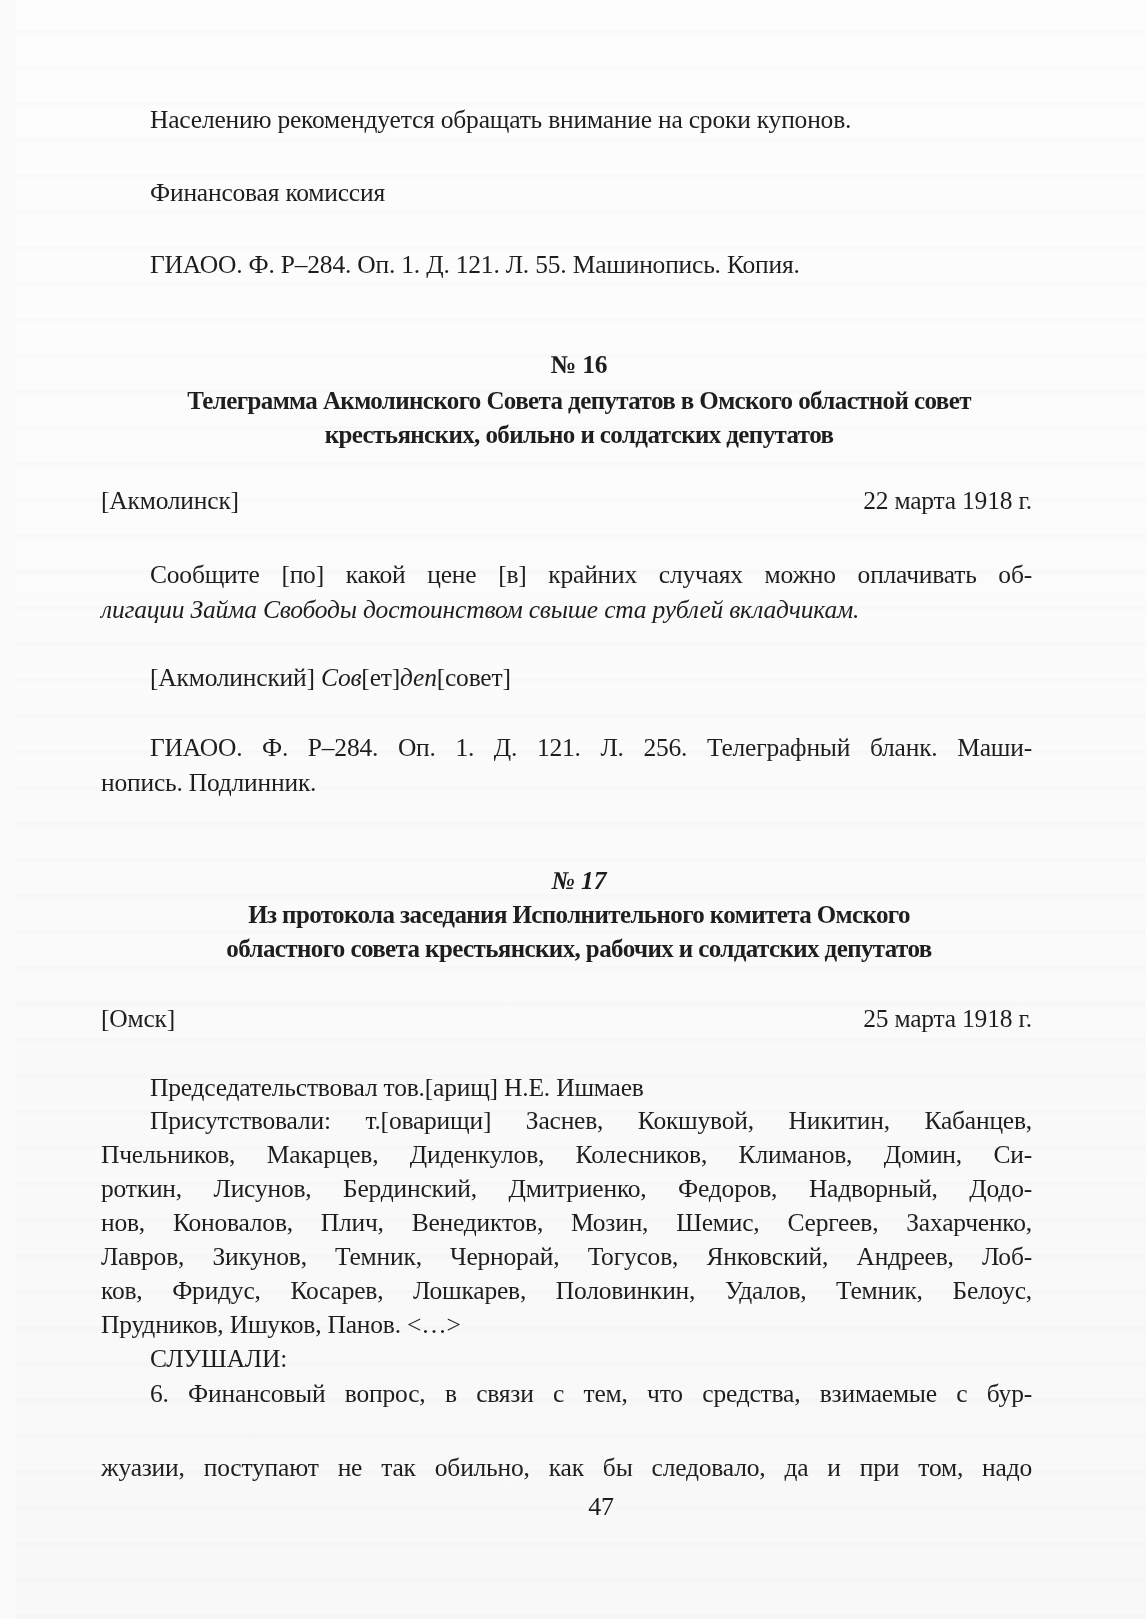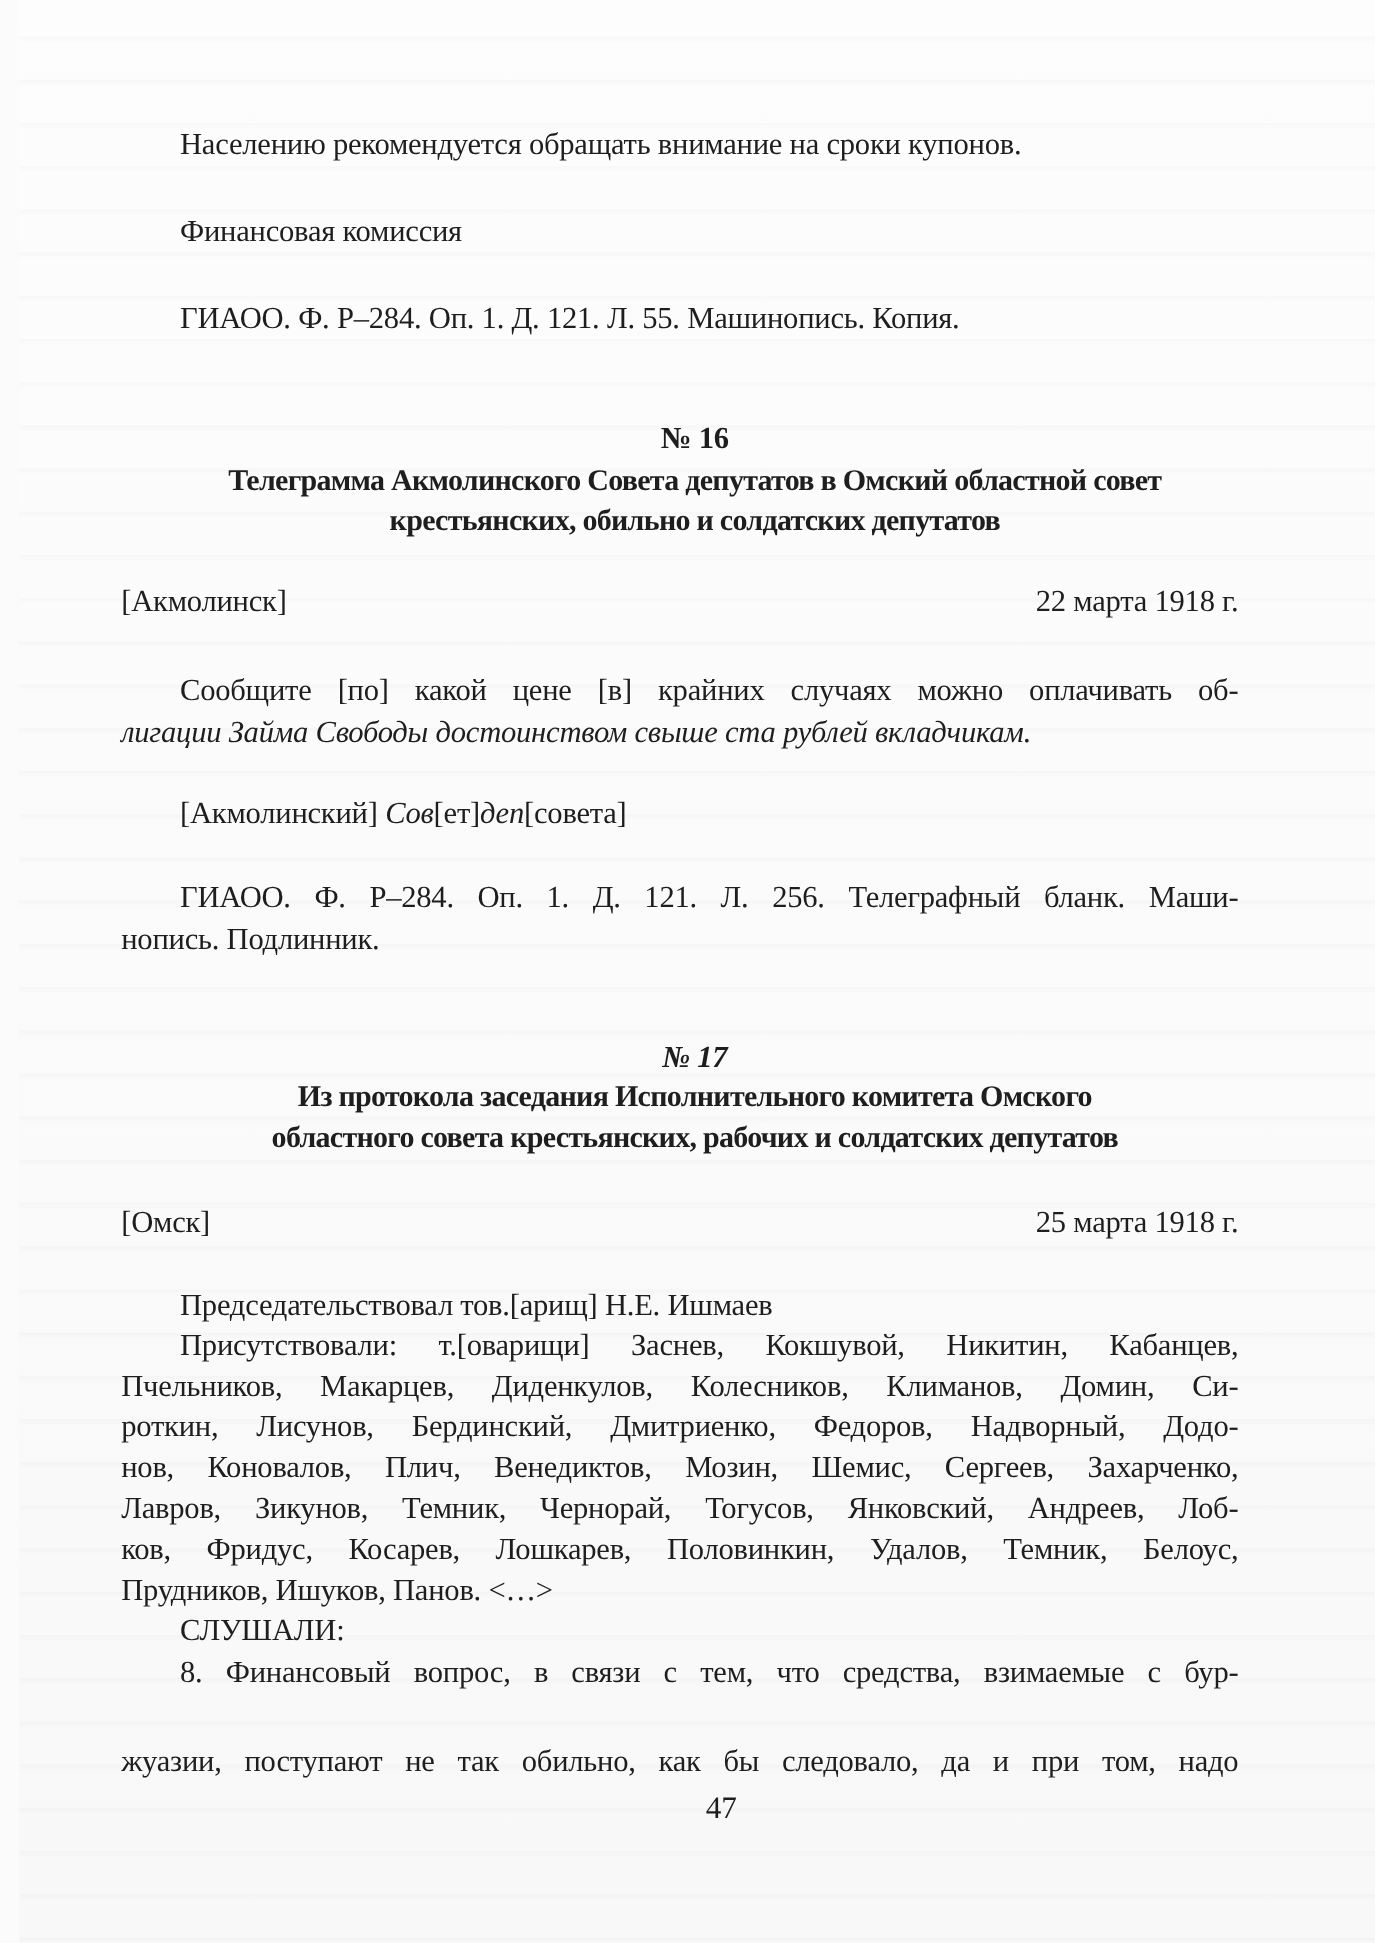--- a/index.html
+++ b/index.html
@@ -39,29 +39,29 @@
 <body>
 
 <div class="page">
   <div class="ghost"></div>
 
   <div class="line" style="left:134px; top:105px;">Населению рекомендуется обращать внимание на сроки купонов.</div>
   <div class="line" style="left:134px; top:178px;">Финансовая комиссия</div>
   <div class="line" style="left:134px; top:250px;">ГИАОО. Ф. Р–284. Оп. 1. Д. 121. Л. 55. Машинопись. Копия.</div>
 
   <div class="line center bold" style="top:350px;">№ 16</div>
-  <div class="line center bold" style="top:386px; font-size:25px; letter-spacing:-0.6px;">Телеграмма Акмолинского Совета депутатов в Омский областной совет</div>
+  <div class="line center bold" style="top:386px; font-size:25px; letter-spacing:-0.6px;">Телеграмма Акмолинского Совета депутатов в Омского областной совет</div>
   <div class="line center bold" style="top:420px; font-size:25px; letter-spacing:-0.6px;">крестьянских, обильно и солдатских депутатов</div>
   <div class="line" style="left:85px; top:486px;">[Акмолинск]</div>
   <div class="line right" style="top:486px;">22 марта 1918 г.</div>
 
   <div class="line just" style="top:560px;">Сообщите [по] какой цене [в] крайних случаях можно оплачивать об-</div>
   <div class="line" style="left:85px; top:595px;font-style:italic;">лигации Займа Свободы достоинством свыше ста рублей вкладчикам.</div>
 
-  <div class="line" style="left:134px; top:663px;"><span>[Акмолинский] </span><i>Сов</i><span>[ет]</span><i>деп</i><span>[совета]</span></div>
+  <div class="line" style="left:134px; top:663px;"><span>[Акмолинский] </span><i>Сов</i><span>[ет]</span><i>деп</i><span>[совет]</span></div>
 
   <div class="line just" style="top:733px;">ГИАОО. Ф. Р–284. Оп. 1. Д. 121. Л. 256. Телеграфный бланк. Маши-</div>
   <div class="line" style="left:85px; top:768px;">нопись. Подлинник.</div>
 
   <div class="line center bold" style="top:866px;font-style:italic;">№ 17</div>
   <div class="line center bold" style="top:900px; font-size:25px; letter-spacing:-0.6px;">Из протокола заседания Исполнительного комитета Омского</div>
   <div class="line center bold" style="top:934px; font-size:25px; letter-spacing:-0.6px;">областного совета крестьянских, рабочих и солдатских депутатов</div>
   <div class="line" style="left:85px; top:1004px;">[Омск]</div>
   <div class="line right" style="top:1004px;">25 марта 1918 г.</div>
 
@@ -69,17 +69,17 @@
 
   <div class="line just" style="top:1106px;">Присутствовали: т.[оварищи] Заснев, Кокшувой, Никитин, Кабанцев,</div>
   <div class="line just" style="left:85px; width:931px; top:1140px;">Пчельников, Макарцев, Диденкулов, Колесников, Климанов, Домин, Си-</div>
   <div class="line just" style="left:85px; width:931px; top:1174px;">роткин, Лисунов, Бердинский, Дмитриенко, Федоров, Надворный, Додо-</div>
   <div class="line just" style="left:85px; width:931px; top:1208px;">нов, Коновалов, Плич, Венедиктов, Мозин, Шемис, Сергеев, Захарченко,</div>
   <div class="line just" style="left:85px; width:931px; top:1242px;">Лавров, Зикунов, Темник, Чернорай, Тогусов, Янковский, Андреев, Лоб-</div>
   <div class="line just" style="left:85px; width:931px; top:1276px;">ков, Фридус, Косарев, Лошкарев, Половинкин, Удалов, Темник, Белоус,</div>
   <div class="line" style="left:85px; top:1310px;">Прудников, Ишуков, Панов. &lt;…&gt;</div>
 
   <div class="line" style="left:134px; top:1344px;">СЛУШАЛИ:</div>
-  <div class="line just" style="top:1379px;">8. Финансовый вопрос, в связи с тем, что средства, взимаемые с бур-</div>
+  <div class="line just" style="top:1379px;">6. Финансовый вопрос, в связи с тем, что средства, взимаемые с бур-</div>
   <div class="line just" style="left:85px; width:931px; top:1413px;margin-top:40px;">жуазии, поступают не так обильно, как бы следовало, да и при том, надо</div>
 
   <div class="line pagenum" style="top:1492px;">47</div>
 </div>
 
 </body></html>

